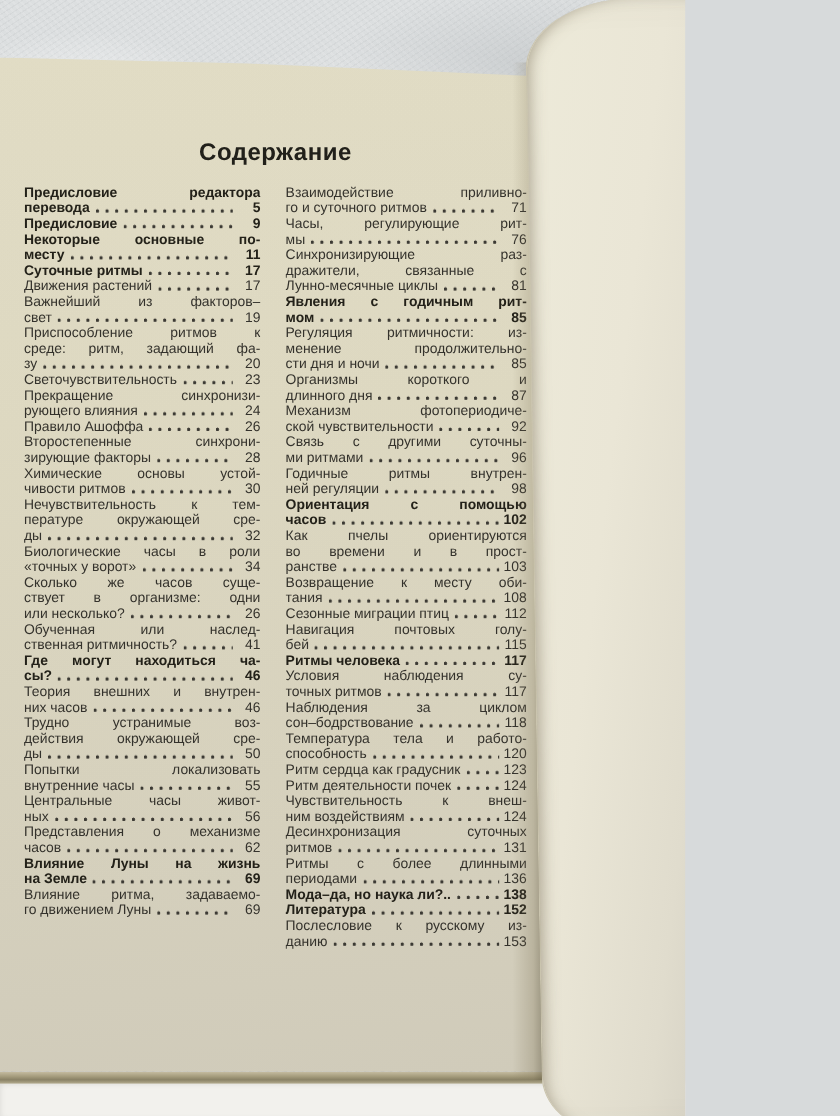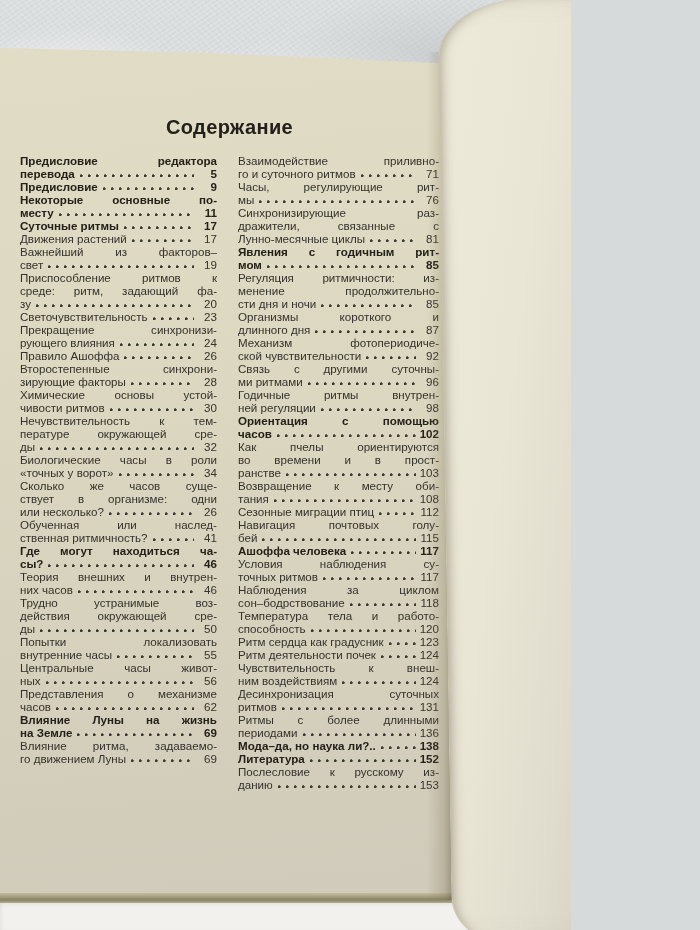--- a/index.html
+++ b/index.html
@@ -379,21 +379,21 @@
             <div class="entry">
               <div class="ln j">Навигация почтовых голу-</div>
               <div class="ln last">
                 <span class="txt">бей</span>
                 <span class="dots"></span>
                 <span class="pg">115</span>
               </div>
             </div>
             <div class="entry bold">
               <div class="ln last">
-                <span class="txt">Ашоффа человека</span>
+                <span class="txt">Ритмы человека</span>
                 <span class="dots"></span>
                 <span class="pg">117</span>
               </div>
             </div>
             <div class="entry">
               <div class="ln j">Условия наблюдения су-</div>
               <div class="ln last">
                 <span class="txt">точных ритмов</span>
                 <span class="dots"></span>
                 <span class="pg">117</span>

